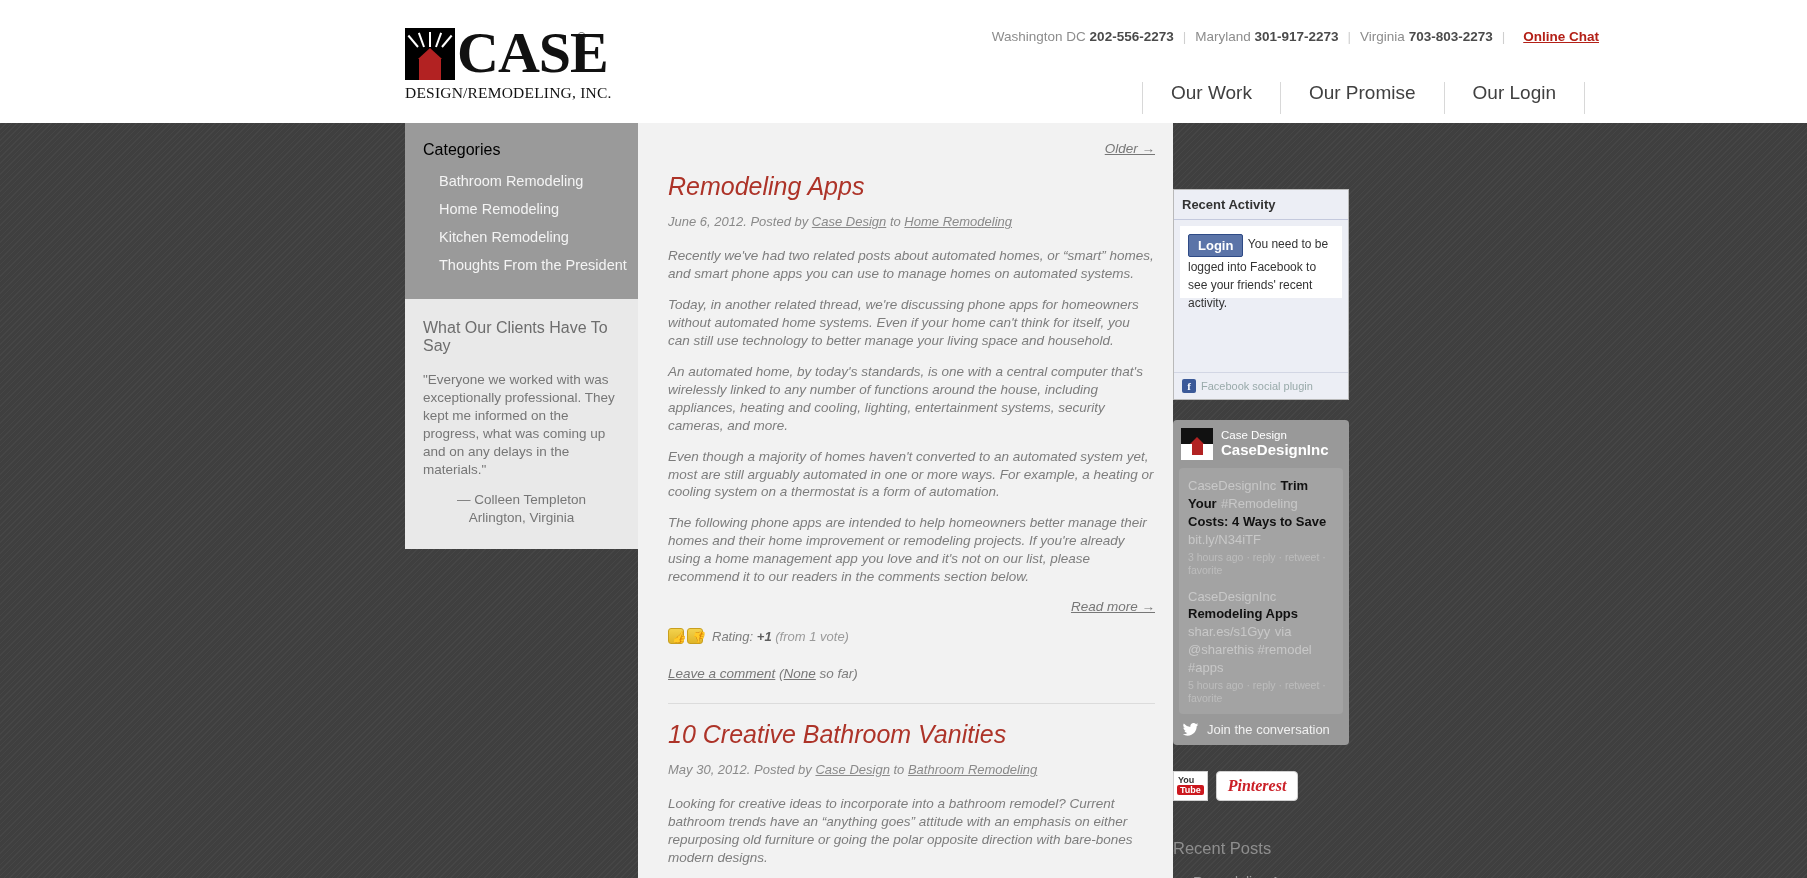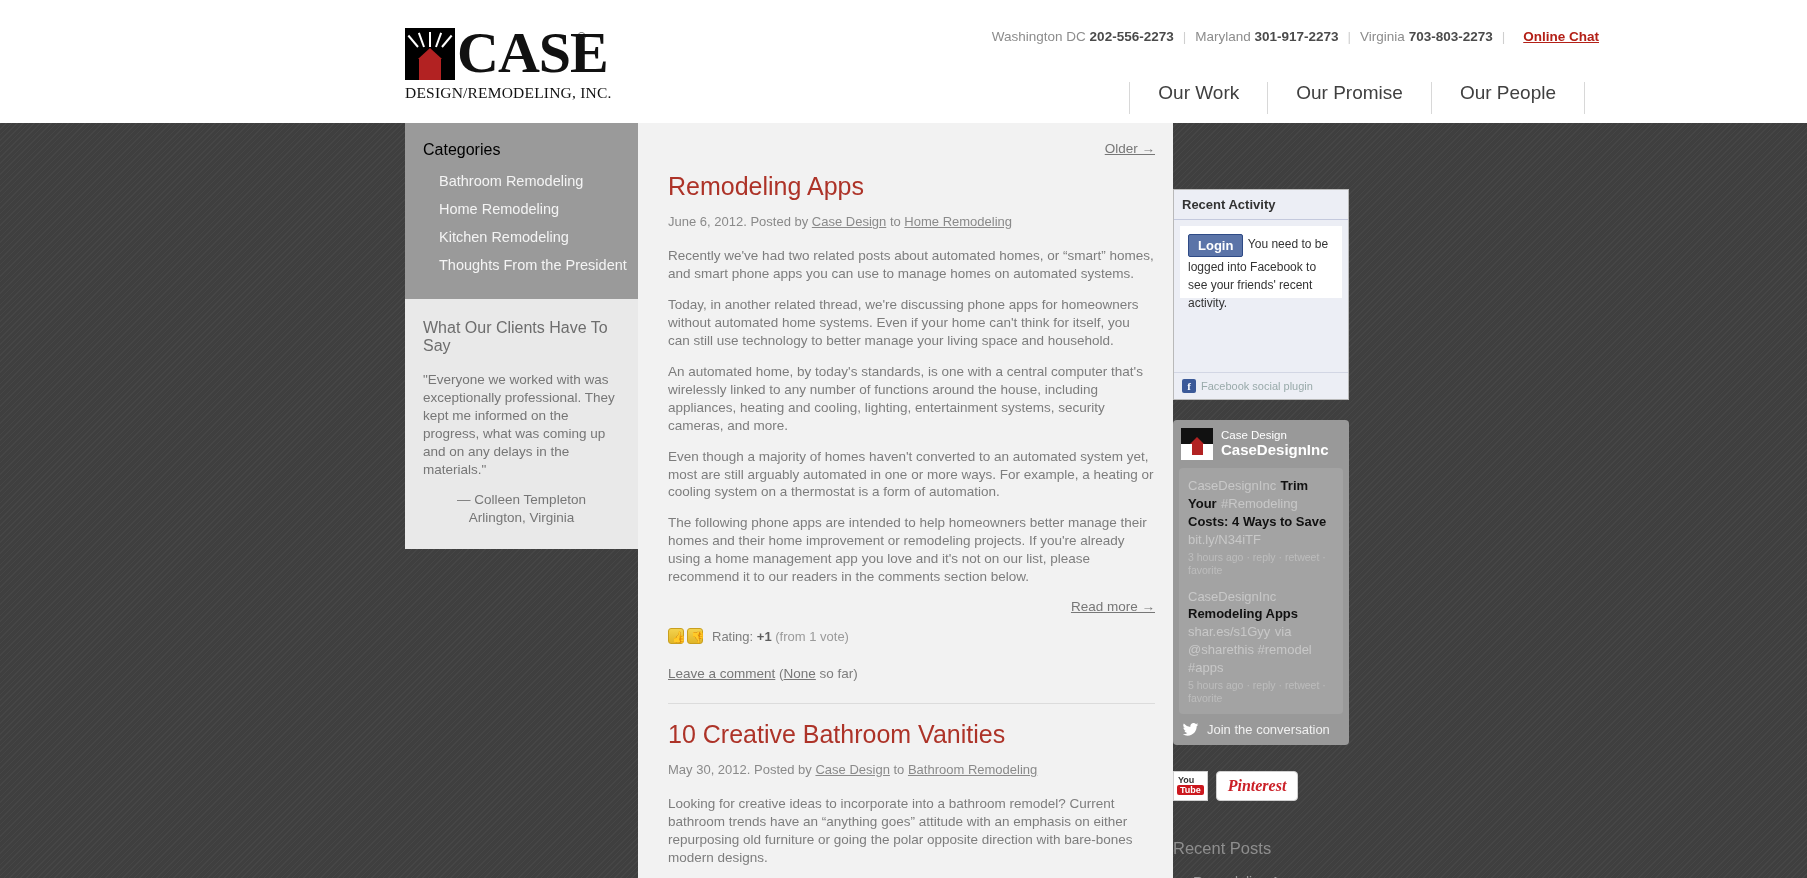--- a/index.html
+++ b/index.html
@@ -64,21 +64,21 @@
   .cat-list { list-style:none; margin:0; padding:0; }
   .cat-list li a { display:block; color:#f4f4f4; font-size:14.5px; text-decoration:none;
                    padding:6px 10px 6px 34px; }
   .testi-box { background:#e9e9e9; padding:14px 18px 22px 18px; }
   .testi-title { color:#6d6d6d; font-size:16px; margin:6px 0 16px 0; }
   .testi-quote { color:#767676; font-size:13.5px; line-height:1.33; margin:0; }
   .testi-attr { color:#767676; font-size:13.5px; line-height:1.33; text-align:center; margin-top:12px; }
 
   
   .main-col { position:absolute; left:233px; top:0; width:535px; bottom:0;
-              background:#f2f2f2; padding:18px 18px 0 30px; }
+              background:#f2f2f2; padding:18px 18px 0 30px;font-style:italic; }
   .older-link { text-align:right; font-size:13.5px; }
   .older-link a { color:#777; text-decoration:underline; }
   .post-title { font-size:25px; color:#ad3328; font-weight:normal; margin:16px 0 0 0; }
   .post-meta { font-size:13px; color:#8a8a8a; margin:13px 0 18px 0; }
   .post-meta a { color:#8a8a8a; text-decoration:underline; }
   .post-p { font-size:13.5px; line-height:1.33; color:#7d7d7d; margin:0 0 13px 0; }
   .read-more { text-align:right; font-size:13.5px; margin:10px 0 4px 0; }
   .read-more a { color:#777; text-decoration:underline; }
   .rating-row { display:flex; align-items:center; gap:3px; margin:14px 0 0 0; font-size:13px; color:#7d7d7d;}
   .thumb { width:16px; height:16px; border-radius:3px; display:inline-block;
@@ -166,21 +166,21 @@
         <div class="ray" style="transform:rotate(40deg); left:36px;"></div>
       </div>
       <div class="logo-word">CASE</div>
       <div class="logo-reg">®</div>
       <div class="logo-sub">DESIGN/REMODELING, INC.</div>
     </div>
 
     <div class="main-nav">
       <a class="nav-item" href="#">Our Work</a>
       <a class="nav-item" href="#">Our Promise</a>
-      <a class="nav-item" href="#">Our People</a>
+      <a class="nav-item" href="#">Our Login</a>
     </div>
   </div>
 
   <div class="body-shell">
     <div class="content-wrap">
 
       <div class="left-col">
         <div class="cat-box">
           <div class="cat-title">Categories</div>
           <ul class="cat-list">

